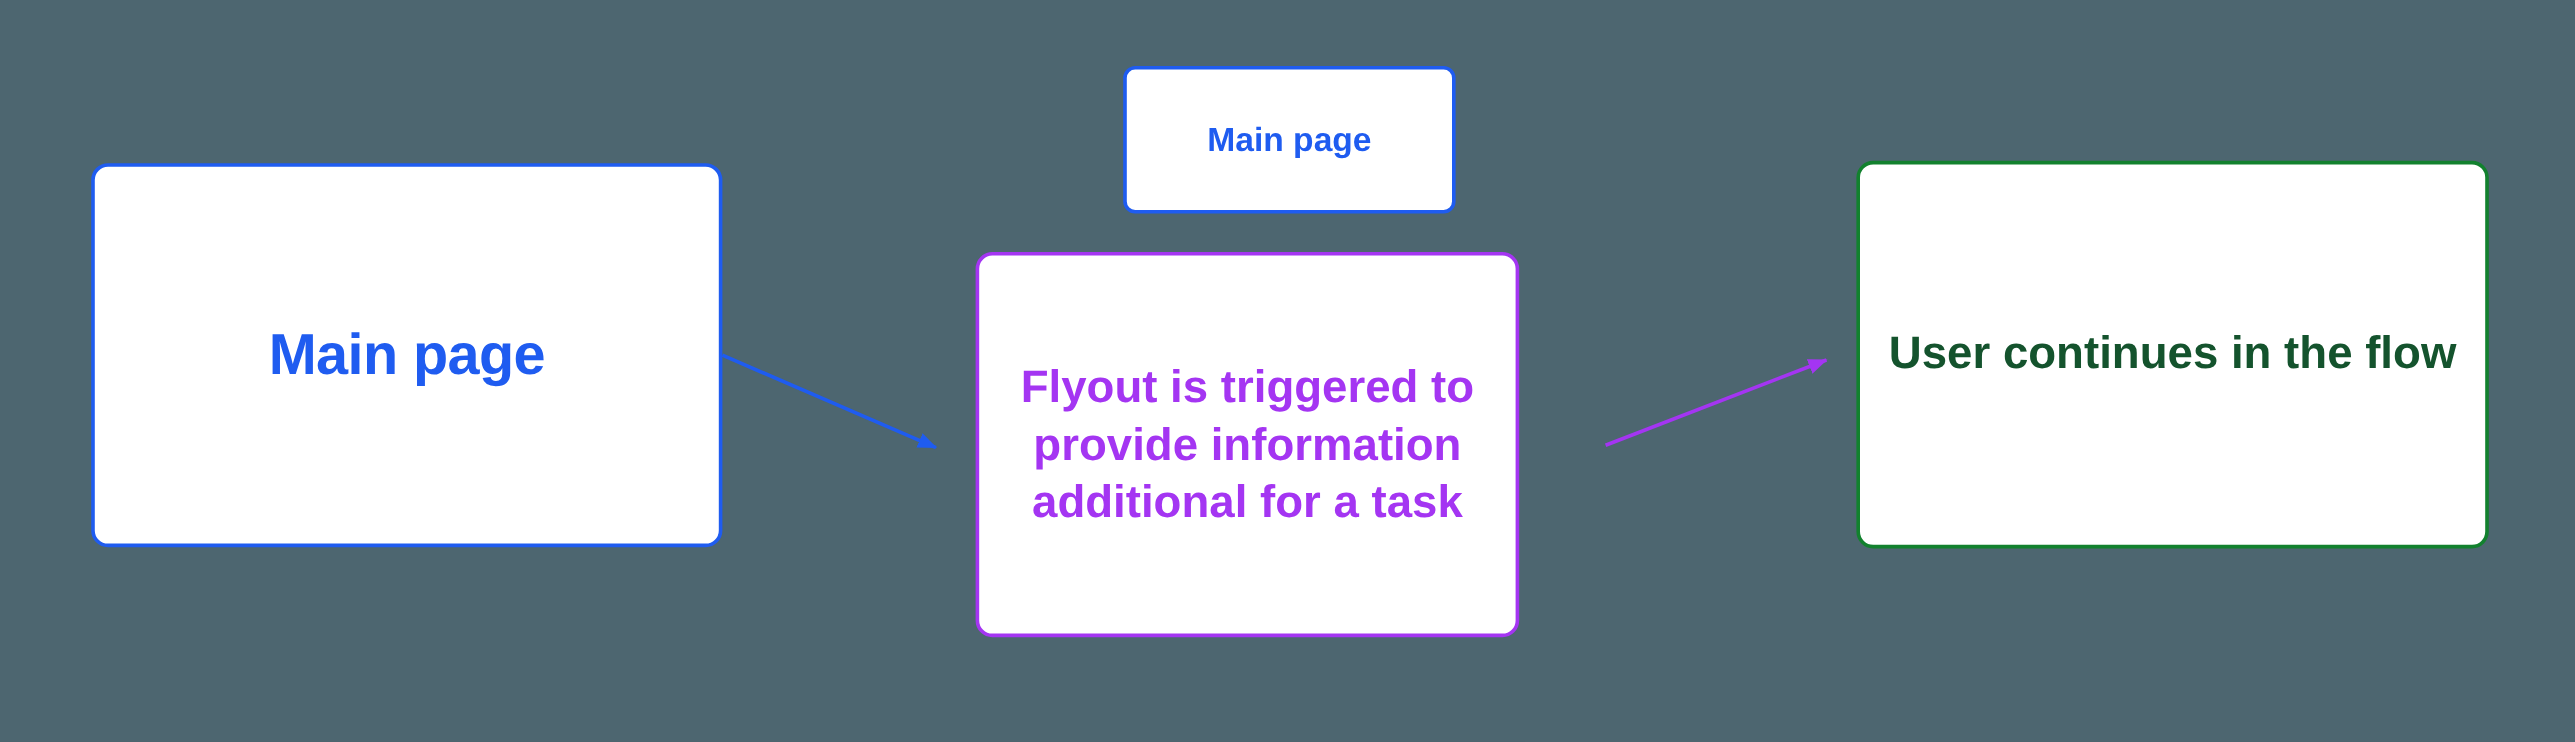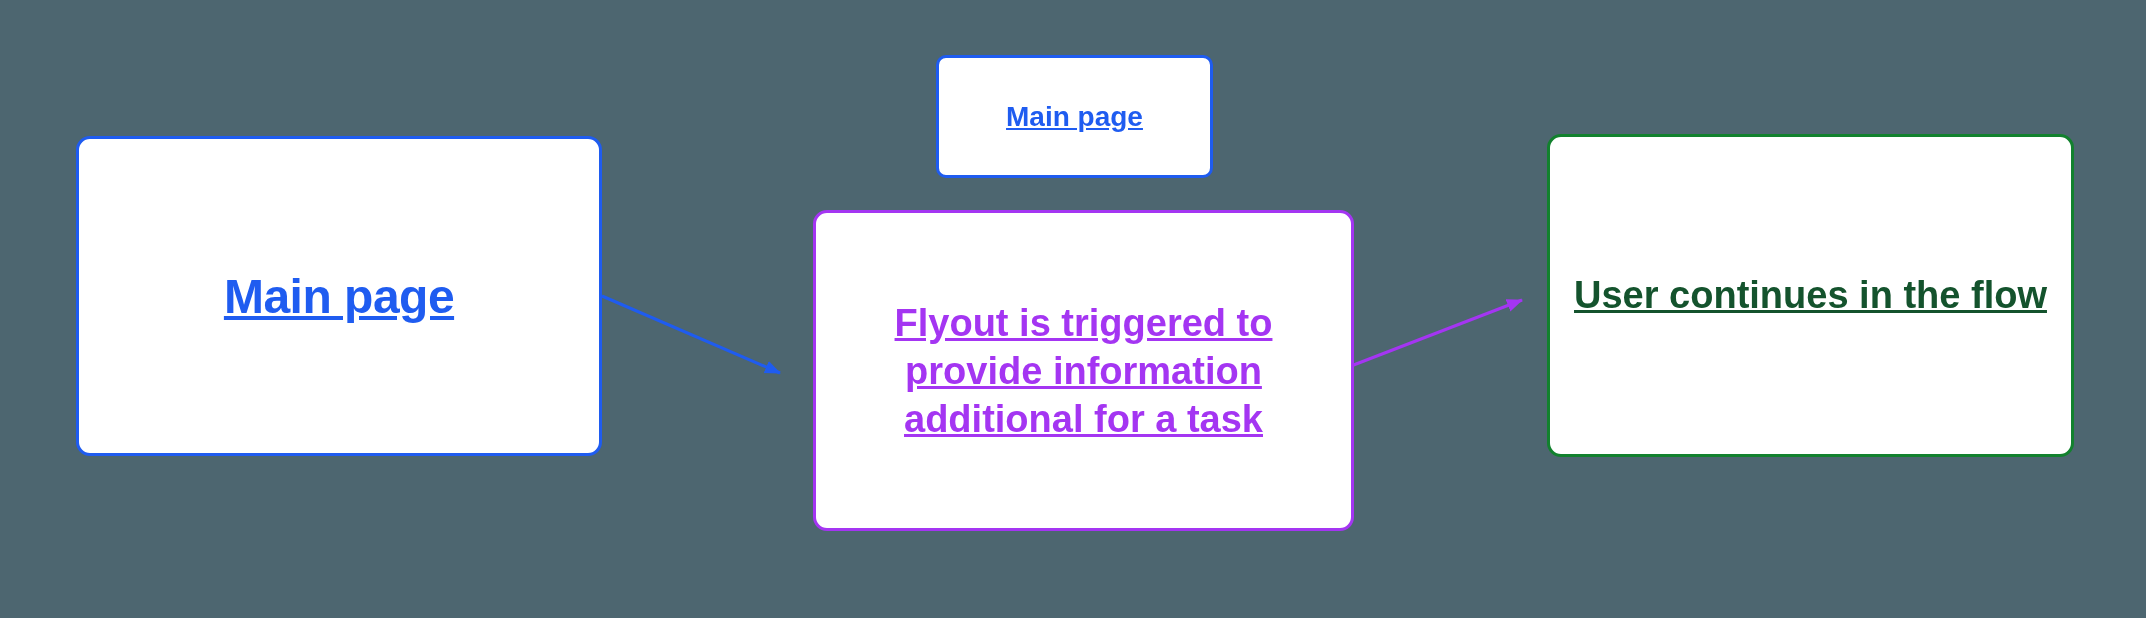--- a/index.html
+++ b/index.html
@@ -44,36 +44,36 @@
   .box-mini {
     left: 936px; top: 55px;
     width: 277px; height: 123px;
     border: 3px solid #1F5CF0;
     border-radius: 10px;
     color: #1F5CF0;
     font-size: 28px;
   }
   .box-flyout {
     left: 813px; top: 210px;
-    width: 541px; height: 321px;
+    width: 453px; height: 321px;
     border: 3px solid #A435F2;
     border-radius: 14px;
     color: #A435F2;
     font-size: 38px;
     line-height: 48px;
   }
   .box-continue {
     left: 1547px; top: 134px;
     width: 527px; height: 323px;
     border: 3px solid #12812E;
     border-radius: 14px;
     color: #14532d;
     font-size: 38px;
   }
-  .label { padding: 0 22px; text-decoration: underline; }
+  .label { padding: 0 22px; }
   .connector { cursor: pointer; }
 </style>
 </head>
 <body>
 
 <div id="canvas">
 
   <svg id="connector-layer" viewBox="0 0 2146 618" xmlns="http://www.w3.org/2000/svg">
     <defs>
       <marker id="arrowhead-blue" markerUnits="userSpaceOnUse" markerWidth="18" markerHeight="15" refX="15" refY="6.5" orient="auto">

